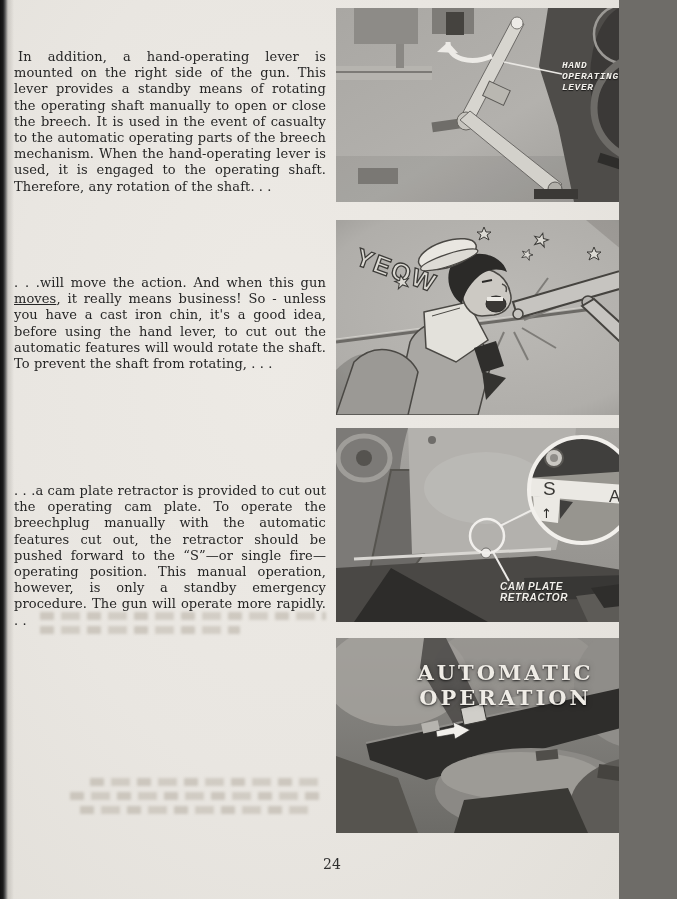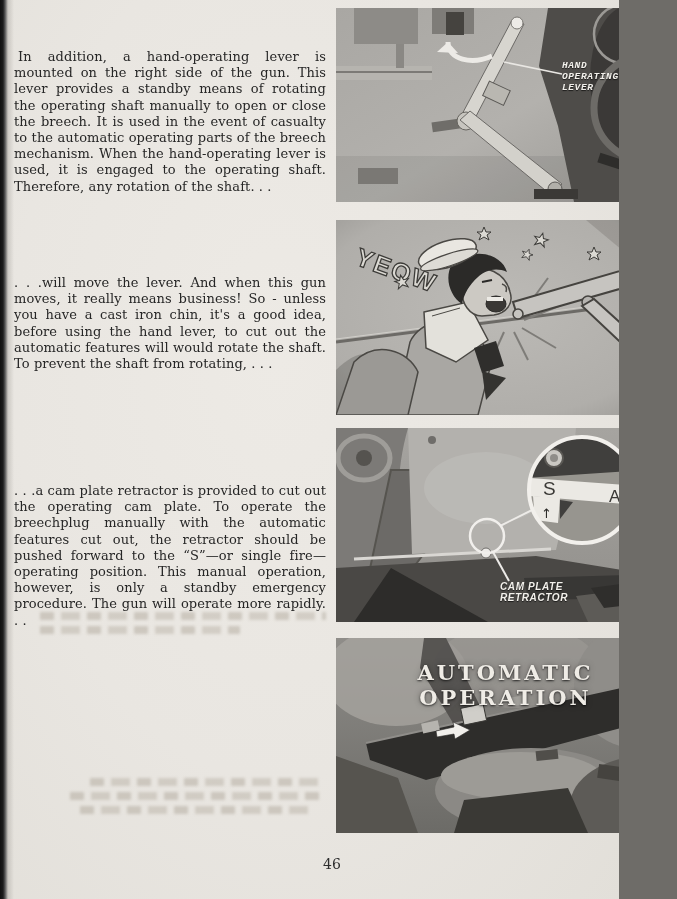--- a/index.html
+++ b/index.html
@@ -12,21 +12,21 @@
   .scan-edge{
     position:absolute;left:0;top:0;bottom:0;width:14px;
     background:linear-gradient(90deg,#101010 0px,#1c1c1c 3px,#555 5px,rgba(150,146,140,.35) 8px,rgba(150,146,140,0) 14px);
   }
   .textcol{position:absolute;left:14px;width:312px;color:#262626;}
   .para{
     position:absolute;left:0;width:312px;
     font-size:13px;line-height:16.2px;text-align:justify;letter-spacing:.1px;
   }
   .para.p1{top:0;}
-  .underline{margin-top:26px;}
+  .underline{text-decoration:underline;margin-top:26px;}
   
   .ghostline{
     position:absolute;height:8px;filter:blur(1.4px);opacity:.5;
     background:repeating-linear-gradient(90deg, rgba(130,118,100,.55) 0 14px, rgba(130,118,100,0) 14px 21px, rgba(130,118,100,.45) 21px 40px, rgba(130,118,100,0) 40px 47px);
   }
   
   .figure{position:absolute;left:336px;width:322px;overflow:hidden;background:#9a9894;box-shadow:0 0 0 1px rgba(90,88,84,.35) inset;}
   .figure svg{display:block;width:100%;height:100%;}
   .photolabel{
     position:absolute;
@@ -49,21 +49,21 @@
 </style>
 </head>
 <body>
 
 <div class="page">
   <div class="scan-edge"></div>
 
   <div class="textcol" style="top:36px;height:820px;">
     <p class="para p1" style="top:0;text-indent:4px;">In addition, a hand-operating lever is mounted on the right side of the gun.  This lever provides a standby means of rotating the operating shaft manually to open or close the breech.  It is used in the event of casualty to the automatic operating parts of the breech mechanism.  When the hand-operating lever is used, it is engaged to the operating shaft. Therefore, any rotation of the shaft. . .</p>
 
-    <p class="para" style="top:226px;"><span>. . .will move the lever.  And when this gun </span><span class="underline">moves</span><span>, it really means business! So - unless you have a cast iron chin, it's a good idea, before using the hand lever, to cut out the automatic features will would rotate the shaft. To prevent the shaft from rotating, . . .</span></p>
+    <p class="para" style="top:226px;"><span>. . .will move the action.  And when this gun </span><span class="underline">moves</span><span>, it really means business! So - unless you have a cast iron chin, it's a good idea, before using the hand lever, to cut out the automatic features will would rotate the shaft. To prevent the shaft from rotating, . . .</span></p>
 
     <p class="para" style="top:434px;">. . .a cam plate retractor is provided to cut out the operating cam plate. To operate the breechplug manually with the automatic features cut out, the retractor should be pushed forward to the “S”—or single fire—operating position.  This manual operation, however, is only a standby emergency procedure.  The gun will operate more rapidly. . .</p>
 
   </div>
 
   <div class="ghostline" style="left:40px;top:612px;width:286px;"></div>
   <div class="ghostline" style="left:40px;top:626px;width:200px;"></div>
   <div class="ghostline" style="left:90px;top:778px;width:232px;"></div>
   <div class="ghostline" style="left:70px;top:792px;width:252px;"></div>
   <div class="ghostline" style="left:80px;top:806px;width:230px;"></div>
@@ -257,14 +257,14 @@
       <ellipse cx="185" cy="138" rx="80" ry="24" fill="#9d9b96"></ellipse>
       <ellipse cx="310" cy="168" rx="76" ry="50" fill="#5d5b57"></ellipse>
       <polygon points="0,118 62,140 82,195 0,195" fill="#56544f"></polygon>
       <polygon points="128,162 232,150 252,195 118,195" fill="#3a3935"></polygon>
       <rect x="262" y="128" width="30" height="14" fill="#45433f" transform="rotate(8 277 135)"></rect>
       <rect x="200" y="112" width="22" height="10" fill="#504e4a" transform="rotate(-6 211 117)"></rect>
     </svg>
     <div class="bigtitle">AUTOMATIC OPERATION</div>
   </div>
 
-  <div class="pagenum">46</div>
+  <div class="pagenum">24</div>
 </div>
 
 </body></html>

